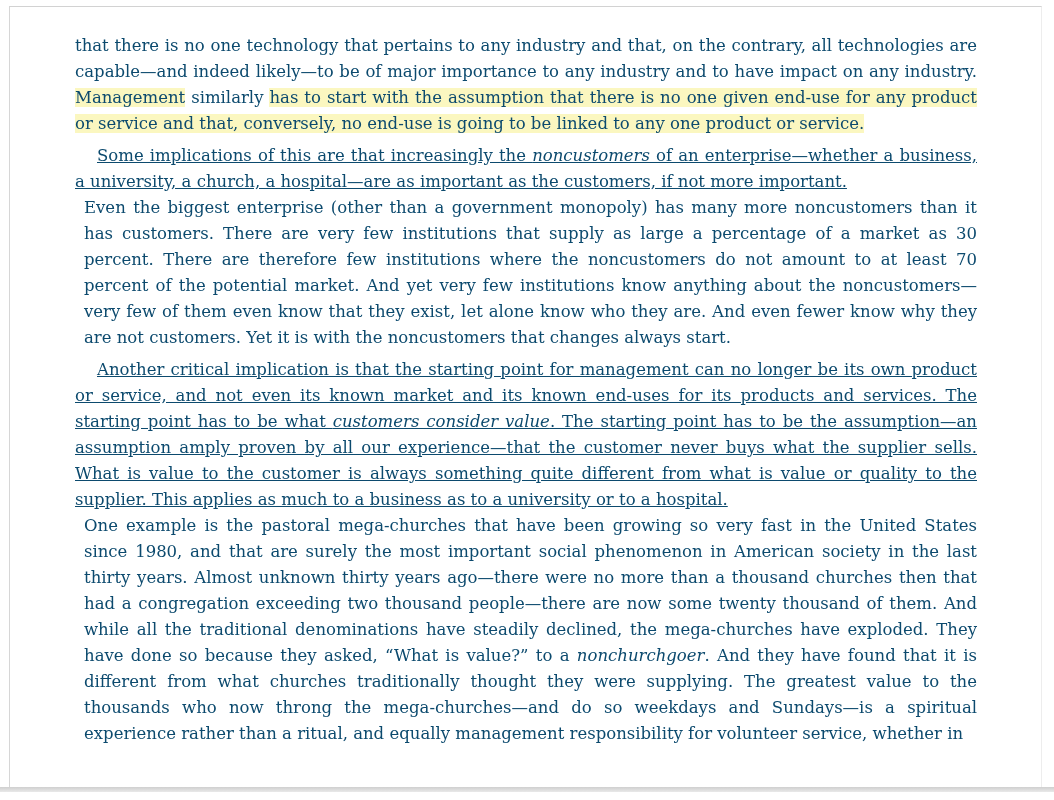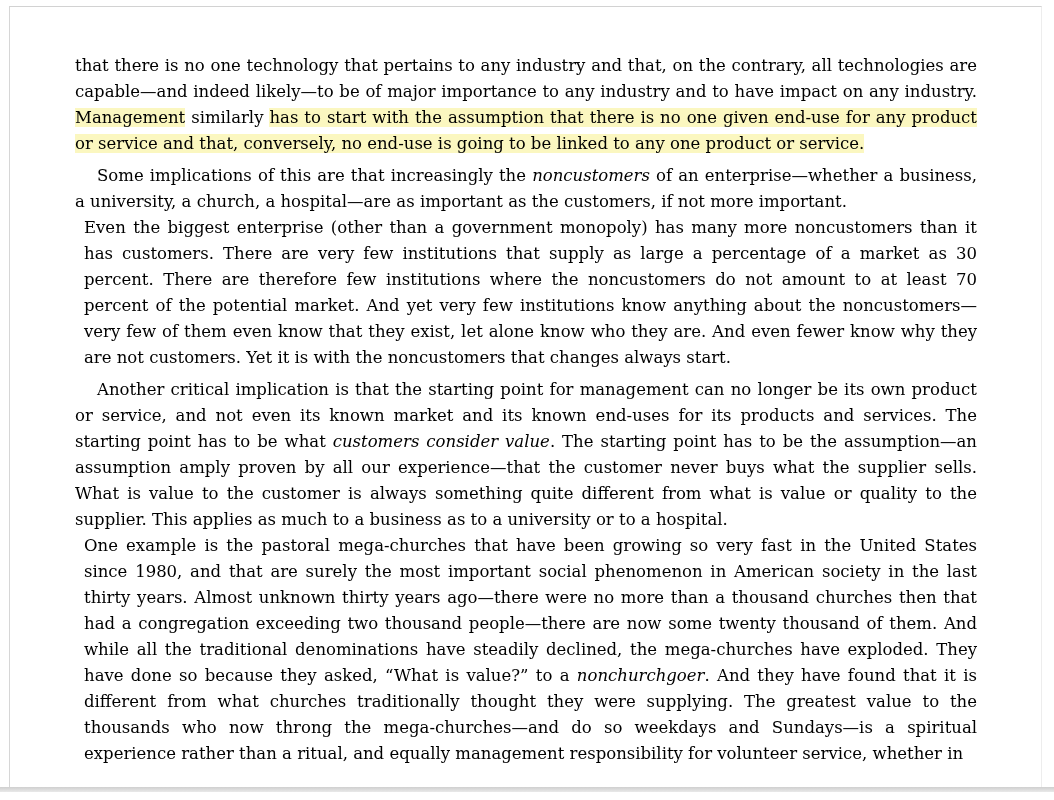--- a/index.html
+++ b/index.html
@@ -34,33 +34,33 @@
     right: 0;
     top: 787px;
     height: 5px;
     background: linear-gradient(#cfcfcf, #e9e9e9);
   }
   .text-column {
     position: absolute;
     left: 75px;
     top: 33px;
     width: 902px;
-    color: #000000;
+    color: #0c4a6e;
     font-size: 16.5px;
     line-height: 26px;
     text-align: justify;
-    margin-top: 20px;
   }
   .para {
     margin: 0;
     padding: 0;
   }
   .para.indent {
     margin-top: 6px;
     text-indent: 22px;
+    text-decoration: underline;
   }
   .para.block {
     margin-left: 9px;
   }
   .hl {
     background-color: var(--hl, #fbf7c0);
   }
   .em {
     font-style: italic;
   }

